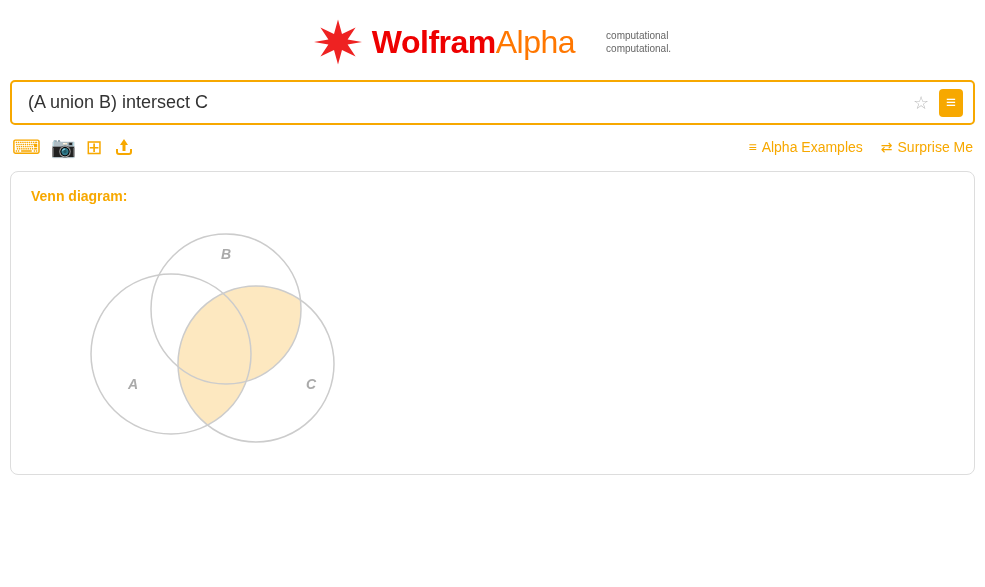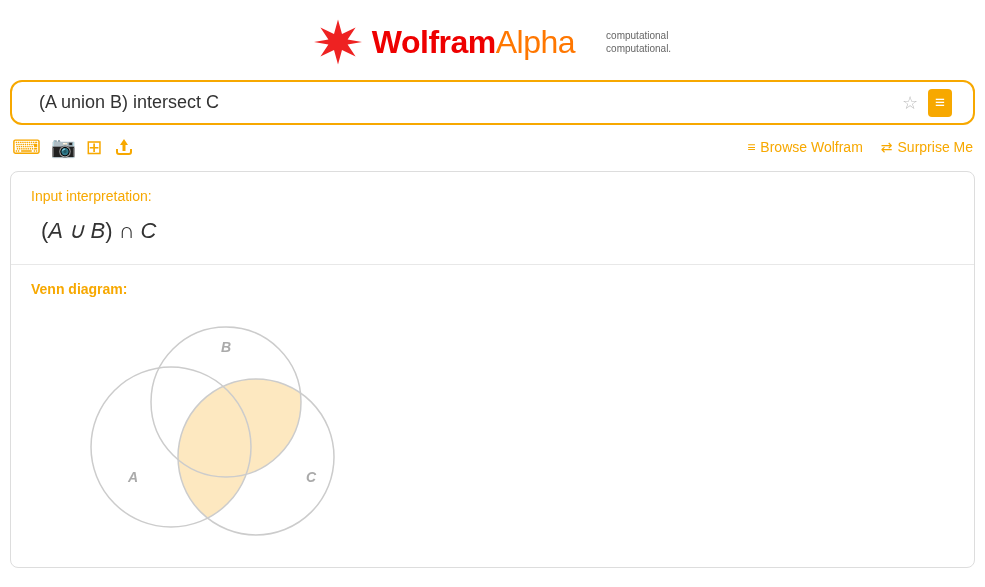--- a/index.html
+++ b/index.html
@@ -43,24 +43,24 @@
       line-height: 1.3;
     }
 
     
     .search-bar-container {
       padding: 0 10px 0 10px;
       margin-bottom: 6px;
     }
     .search-bar-wrapper {
       border: 2.5px solid #f7a800;
-      border-radius: 12px;
-      display: flex;
-      align-items: center;
-      padding: 0 21px;
+      border-radius: 5px;
+      display: flex;
+      align-items: center;
+      padding: 0 10px;
       background: #fff;
     }
     .search-input {
       flex: 1;
       border: none;
       outline: none;
       font-size: 18px;
       color: #333;
       padding: 10px 6px;
       background: transparent;
@@ -202,37 +202,31 @@
     <span class="toolbar-icon" title="Upload">
       <svg width="22" height="22" viewBox="0 0 22 22" fill="#f7a800">
         <path d="M3 16 Q3 19 6 19 L16 19 Q19 19 19 16 L19 13 L17 13 L17 16 Q17 17 16 17 L6 17 Q5 17 5 16 L5 13 L3 13 Z"></path>
         <path d="M11 3 L7 9 L9.5 9 L9.5 15 L12.5 15 L12.5 9 L15 9 Z"></path>
       </svg>
     </span>
   </div>
   <div class="toolbar-right">
     <a class="toolbar-link" href="#">
       <span>≡</span>
-      <span>Browse Wolfram</span>
+      <span>Alpha Examples</span>
     </a>
     <a class="toolbar-link" href="#">
       <span>⇄</span>
       <span>Surprise Me</span>
     </a>
   </div>
 </div>
 
 <div class="results-panel">
 
-  <div class="result-section">
-    <div class="section-label">Input interpretation:</div>
-    <div class="math-formula">
-      <span class="paren">(</span><i>A</i> ∪ <i>B</i><span class="paren">)</span> ∩ <i>C</i>
-    </div>
-  </div>
 
   <div class="venn-section result-section">
     <div class="section-label">Venn diagram:</div>
     <div class="venn-container">
       <svg width="280" height="230" viewBox="0 0 280 230">
 
         <defs>
 
           <clipPath id="clipA">
             <circle cx="100" cy="140" r="80"></circle>

